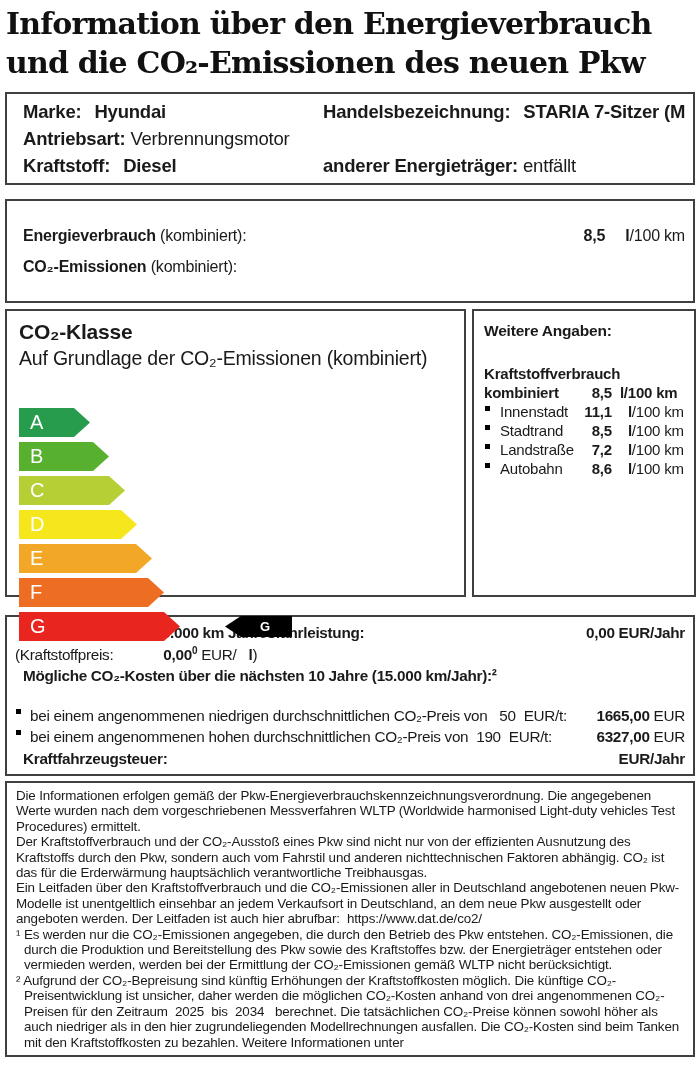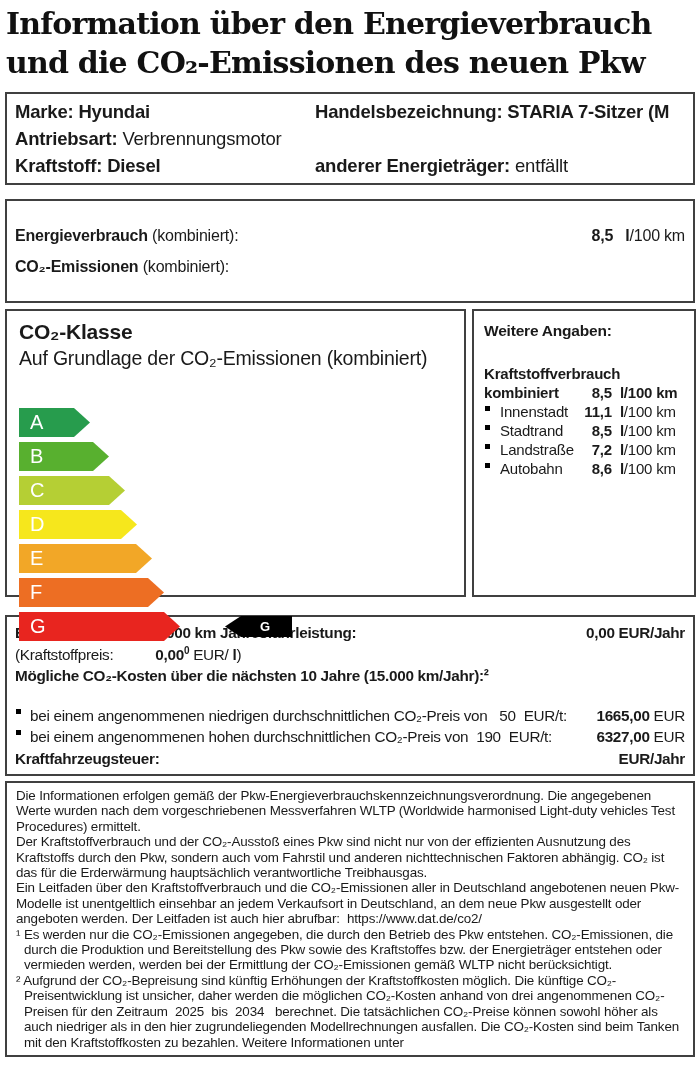--- a/index.html
+++ b/index.html
@@ -11,21 +11,21 @@
   }
   .title{
     font-family:"DejaVu Serif",serif;
     font-weight:bold;font-size:30px;line-height:1.3;
     letter-spacing:-0.8px;margin:4px 6px 10px 6px;color:#111;
   }
   .box{
     border:2px solid #404040;margin:0 5px;box-sizing:border-box;
     padding:4px 8px;background:#fff;
   }
-  b{font-weight:bold;}
+  b{font-weight:bold;margin-left:8px;}
   
   .veh{font-size:18.5px;line-height:27px;margin-bottom:14px;}
   .veh .row{display:flex;}
   .veh .cl{width:300px;flex:none;white-space:nowrap;}
   .veh .cr{flex:1;white-space:nowrap;overflow:hidden;}
   
   .cons{font-size:16px;line-height:31px;padding:19px 8px;margin-bottom:6px;}
   .cons .row{display:flex;align-items:baseline;}
   .cons .rgt{margin-left:auto;display:flex;align-items:baseline;}
   .cons .num{font-weight:bold;}

